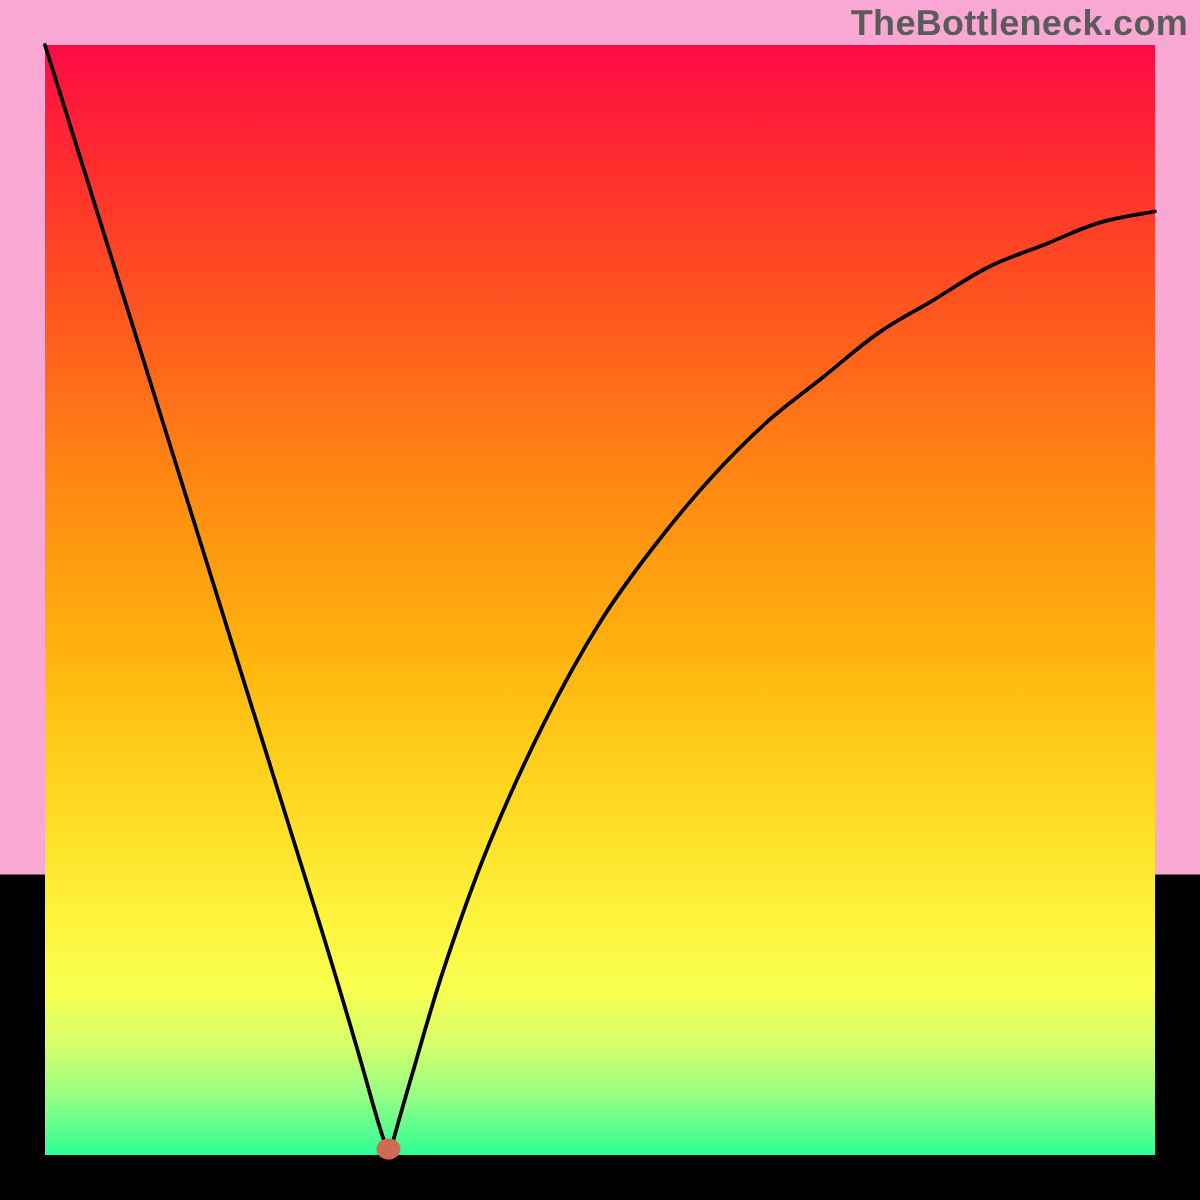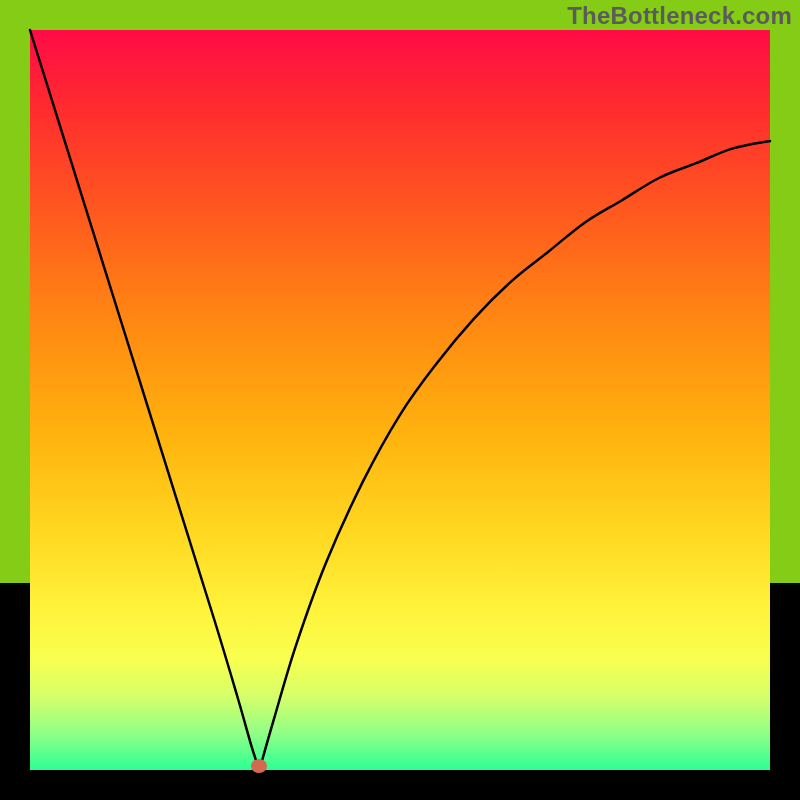--- a/index.html
+++ b/index.html
@@ -9,21 +9,21 @@
     height: 800px;
     background: #000;
     overflow: hidden;
   }
   .frame {
     position: absolute;
     left: 0;
     top: 0;
     width: 800px;
     height: 583px;
-    background: #84cc16;
+    background: #f9a8d4;
   }
   .plot {
     position: absolute;
     left: 30px;
     top: 30px;
     width: 740px;
     height: 740px;
     background: linear-gradient(to bottom,
       #ff0b46 0%,
       #ff2a2f 10%,

